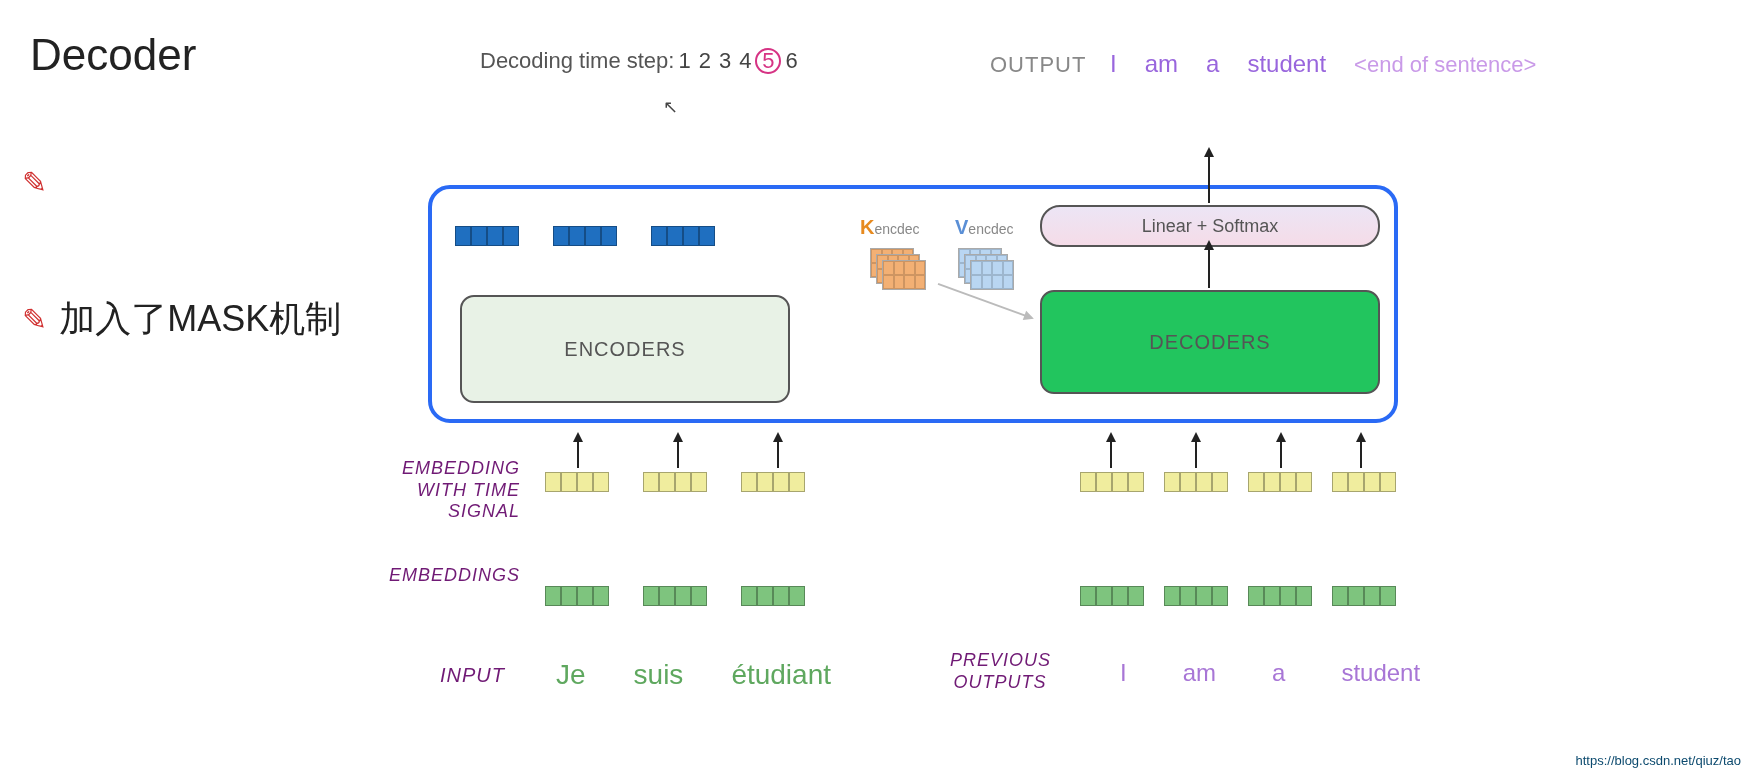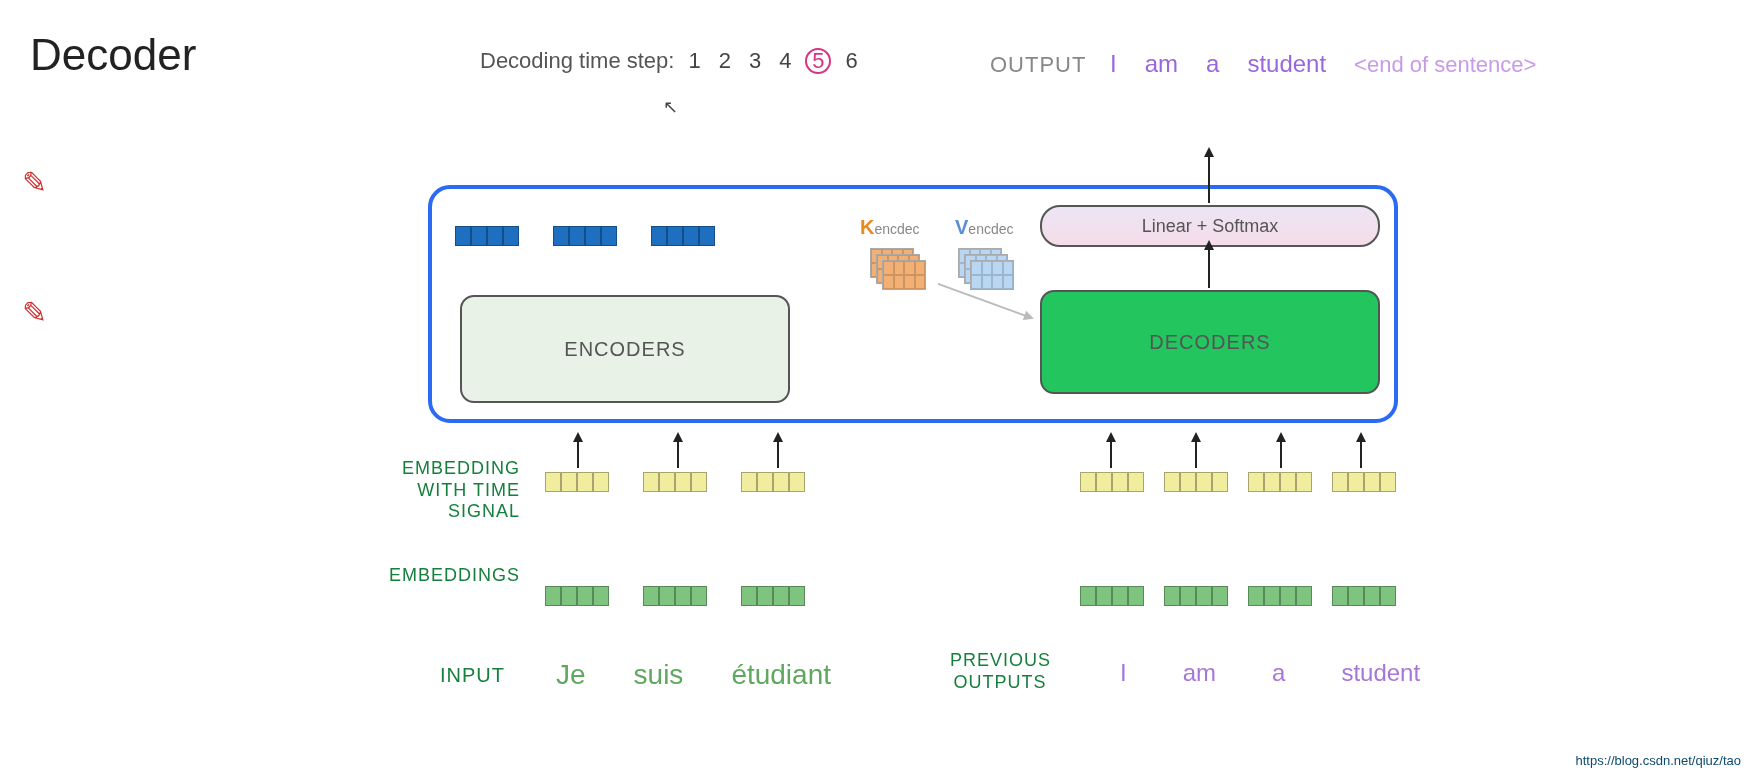--- a/index.html
+++ b/index.html
@@ -2,21 +2,21 @@
 <html><head>
 <meta charset="utf-8">
 <style>
   * { box-sizing: border-box; margin: 0; padding: 0; }
   body { font-family: -apple-system, BlinkMacSystemFont, "Segoe UI", Arial, sans-serif; background: #fff; width: 1755px; height: 774px; position: relative; }
   .title { position: absolute; top: 30px; left: 30px; font-size: 44px; color: #222; }
   .bullet { position: absolute; font-size: 36px; color: #222; display: flex; align-items: center; gap: 12px; }
   .bullet1 { top: 165px; left: 22px; }
   .bullet2 { top: 295px; left: 22px; }
   .pencil { color: #d03030; font-size: 30px; }
-  .step-area { position: absolute; top: 48px; left: 480px; display: flex; align-items: center; gap: 10px; color: #555; font-size: 22px; }
+  .step-area { position: absolute; top: 48px; left: 480px; display: flex; align-items: center; color: #555; font-size: 22px; }
   .step-num { padding: 0 4px; color: #444; }
   .step-num.circled { border: 2px solid #d63384; border-radius: 50%; width: 26px; height: 26px; display: inline-flex; align-items: center; justify-content: center; color: #d63384; }
   .cursor { position: absolute; top: 96px; left: 663px; font-size: 18px; color: #444; }
   .out-label { position: absolute; top: 52px; left: 990px; font-size: 22px; color: #888; letter-spacing: 1px; }
   .out-words { position: absolute; top: 50px; left: 1110px; display: flex; gap: 28px; align-items: baseline; font-size: 24px; color: #9966dd; }
   .eos { color: #c99ae8; font-size: 22px; }
 
   .blue-frame { position: absolute; top: 185px; left: 428px; width: 970px; height: 238px; border: 4px solid #2a6af5; border-radius: 22px; }
 
   .enc-box { position: absolute; top: 295px; left: 460px; width: 330px; height: 108px; border: 2px solid #555; border-radius: 14px; background: #e8f2e6; display: flex; align-items: center; justify-content: center; color: #555; font-size: 20px; letter-spacing: 1px; }
@@ -49,41 +49,42 @@
 
   .arrow-up { position:absolute; width:2px; background:#222; }
   .arrow-up::before { content:''; position:absolute; top:-8px; left:-4px; border-bottom:10px solid #222; border-left:5px solid transparent; border-right:5px solid transparent; }
 
   .emb-row { position:absolute; display:flex; gap:34px; }
   .emb-yellow-enc { top:472px; left:545px; }
   .emb-yellow-dec { top:472px; left:1080px; gap:20px; }
   .emb-green-enc { top:586px; left:545px; }
   .emb-green-dec { top:586px; left:1080px; gap:20px; }
 
-  .row-label { position:absolute; color:#15803d; font-size:18px; text-align:right; letter-spacing:1px; }
+  .row-label { position:absolute; color:#701a75; font-size:18px; text-align:right; letter-spacing:1px;font-style:italic; }
   .lab-emb-time { top:458px; left:380px; width:140px; line-height:1.2; }
   .lab-emb { top:565px; left:380px; width:140px; }
   .lab-input { top:664px; left:440px; font-size:20px; }
   .lab-prev { top:650px; left:950px; width:100px; text-align:center; line-height:1.2; font-size:18px; }
 
   .input-words { position:absolute; top:659px; left:556px; display:flex; gap:48px; font-size:28px; color:#5fa85f; }
   .prev-words { position:absolute; top:659px; left:1120px; display:flex; gap:56px; font-size:24px; color:#a876d6; }
 
   .watermark { position:absolute; bottom:6px; right:14px; font-size:13px; color:#0c4a6e; }
 </style>
 </head>
 <body>
 
 <div class="title">Decoder</div>
 
 <div class="bullet bullet1">
   <span class="pencil">✎</span>
 </div>
 <div class="bullet bullet2">
   <span class="pencil">✎</span>
+  <span>加入了MASK机制</span>
 </div>
 
 <div class="step-area">
   <span>Decoding time step:</span>
   <span class="step-num">1</span>
   <span class="step-num">2</span>
   <span class="step-num">3</span>
   <span class="step-num">4</span>
   <span class="step-num circled">5</span>
   <span class="step-num">6</span>

